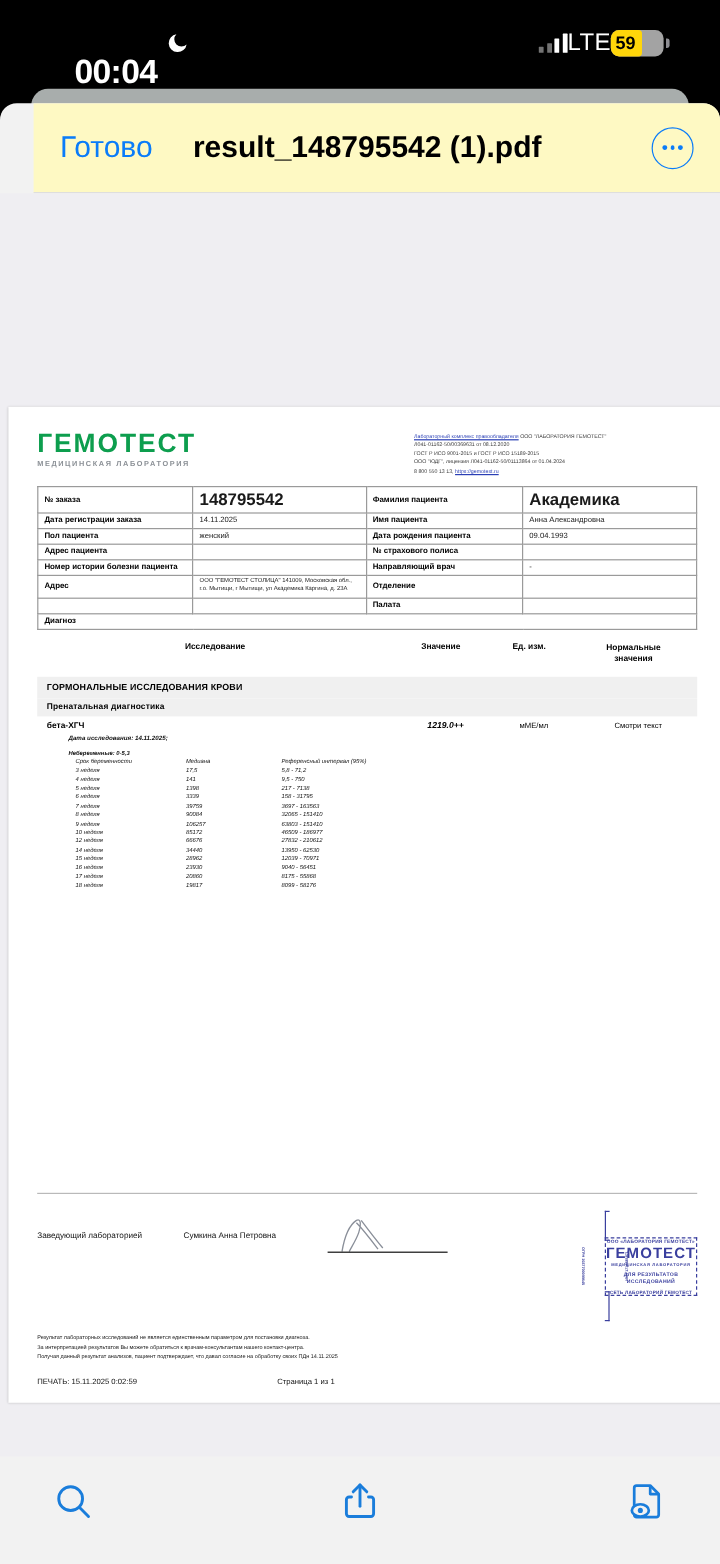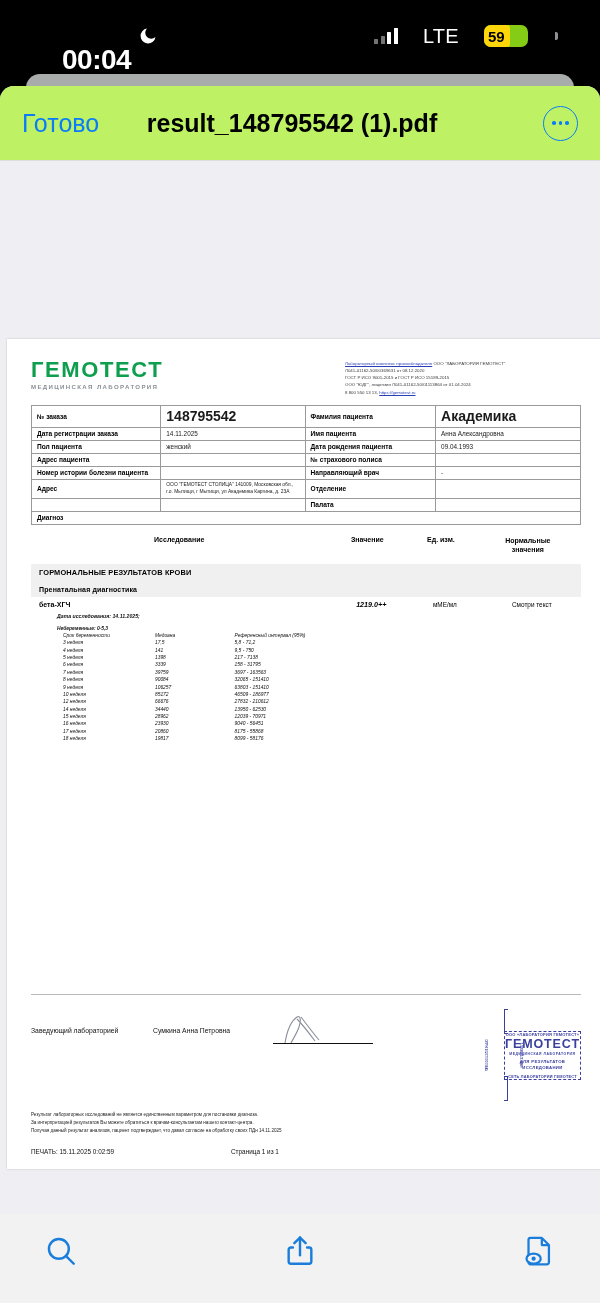--- a/index.html
+++ b/index.html
@@ -14,52 +14,53 @@
   
   .statusbar {
     position: absolute; top: 0; left: 0; width: 600px; height: 72px;
     background: #000; color: #fff;
     display: flex; align-items: center; justify-content: space-between;
     padding: 0 42px 0 62px;
   }
   .sb-left { display: flex; align-items: center; gap: 7px; }
   .sb-time { font-size: 28px; font-weight: 600; letter-spacing: -0.5px; margin-top: 48px; }
   .moon { width: 20px; height: 20px; }
-  .sb-right { display: flex; align-items: center; gap: 25px; }
+  .sb-right { display: flex; align-items: center; gap: 0; }
   .sig { display: flex; align-items: flex-end; gap: 2.5px; height: 16px; }
   .sig i { width: 4px; background: #fff; display: block; border-radius: 0.5px; }
   .sig i:nth-child(1) { height: 5px; opacity: .45; }
   .sig i:nth-child(2) { height: 8px; opacity: .45; }
   .sig i:nth-child(3) { height: 12px; }
   .sig i:nth-child(4) { height: 16px; }
   .sb-net { font-size: 20px; font-weight: 500; letter-spacing: .3px; }
   .batt { position: relative; width: 44px; height: 22px; border-radius: 7px;
-          background: #84cc16; display: flex; align-items: center; }
+          background: #a3a3a3; display: flex; align-items: center; }
   .batt-fill { position: absolute; left: 0; top: 0; bottom: 0; width: 26px;
                border-radius: 7px 3px 3px 7px; background: #ffd60a; }
   .batt-num { position: relative; z-index: 2; font-size: 15px; font-weight: 700;
               color: #000; padding-left: 4px; }
   .batt-tip { width: 3px; height: 8px; background: #8e8e93; border-radius: 0 2px 2px 0;
               margin-left: 2px; }
 
   
   .sheet-back {
     position: absolute; top: 74px; left: 26px; width: 548px; height: 40px;
     background: #a8adac; border-radius: 14px 14px 0 0;
   }
   .sheet {
     position: absolute; top: 86px; left: 0; width: 600px; height: 1217px;
     background: #f2f2f2; border-radius: 14px 14px 0 0; overflow: hidden;
   }
 
   
   .navbar {
-    position: relative; height: 75px; background: #bef264;
+    position: relative; height: 75px; background: #fef9c3;
     display: flex; align-items: center; padding: 0 22px;
     border-bottom: 1px solid #dedede;
+    margin-left: 28px;
   }
   .nav-done { color: #0a7cf9; font-size: 25px; font-weight: 400; }
   .nav-title {
     position: absolute; left: 0; right: 16px; text-align: center;
     font-size: 25px; font-weight: 700; color: #000; pointer-events: none;
   }
   .nav-more {
     margin-left: auto; width: 35px; height: 35px; border-radius: 50%;
     border: 1.6px solid #0a7cf9; display: flex; align-items: center;
     justify-content: center; gap: 3px;
@@ -289,21 +290,21 @@
               <tr class="rhead">
                 <td class="c-study">Исследование</td>
                 <td class="c-val">Значение</td>
                 <td class="c-unit">Ед. изм.</td>
                 <td class="c-norm">
                   <span>Нормальные</span><br>
                   <span>значения</span>
                 </td>
               </tr>
               <tr class="band">
-                <td colspan="4">ГОРМОНАЛЬНЫЕ РЕЗУЛЬТАТОВ КРОВИ</td>
+                <td colspan="4">ГОРМОНАЛЬНЫЕ ИССЛЕДОВАНИЯ КРОВИ</td>
               </tr>
               <tr class="band band2">
                 <td colspan="4">Пренатальная диагностика</td>
               </tr>
               <tr class="resrow">
                 <td class="res-name">бета-ХГЧ</td>
                 <td class="res-val">1219.0++</td>
                 <td class="res-unit">мМЕ/мл</td>
                 <td class="res-norm">Смотри текст</td>
               </tr>

